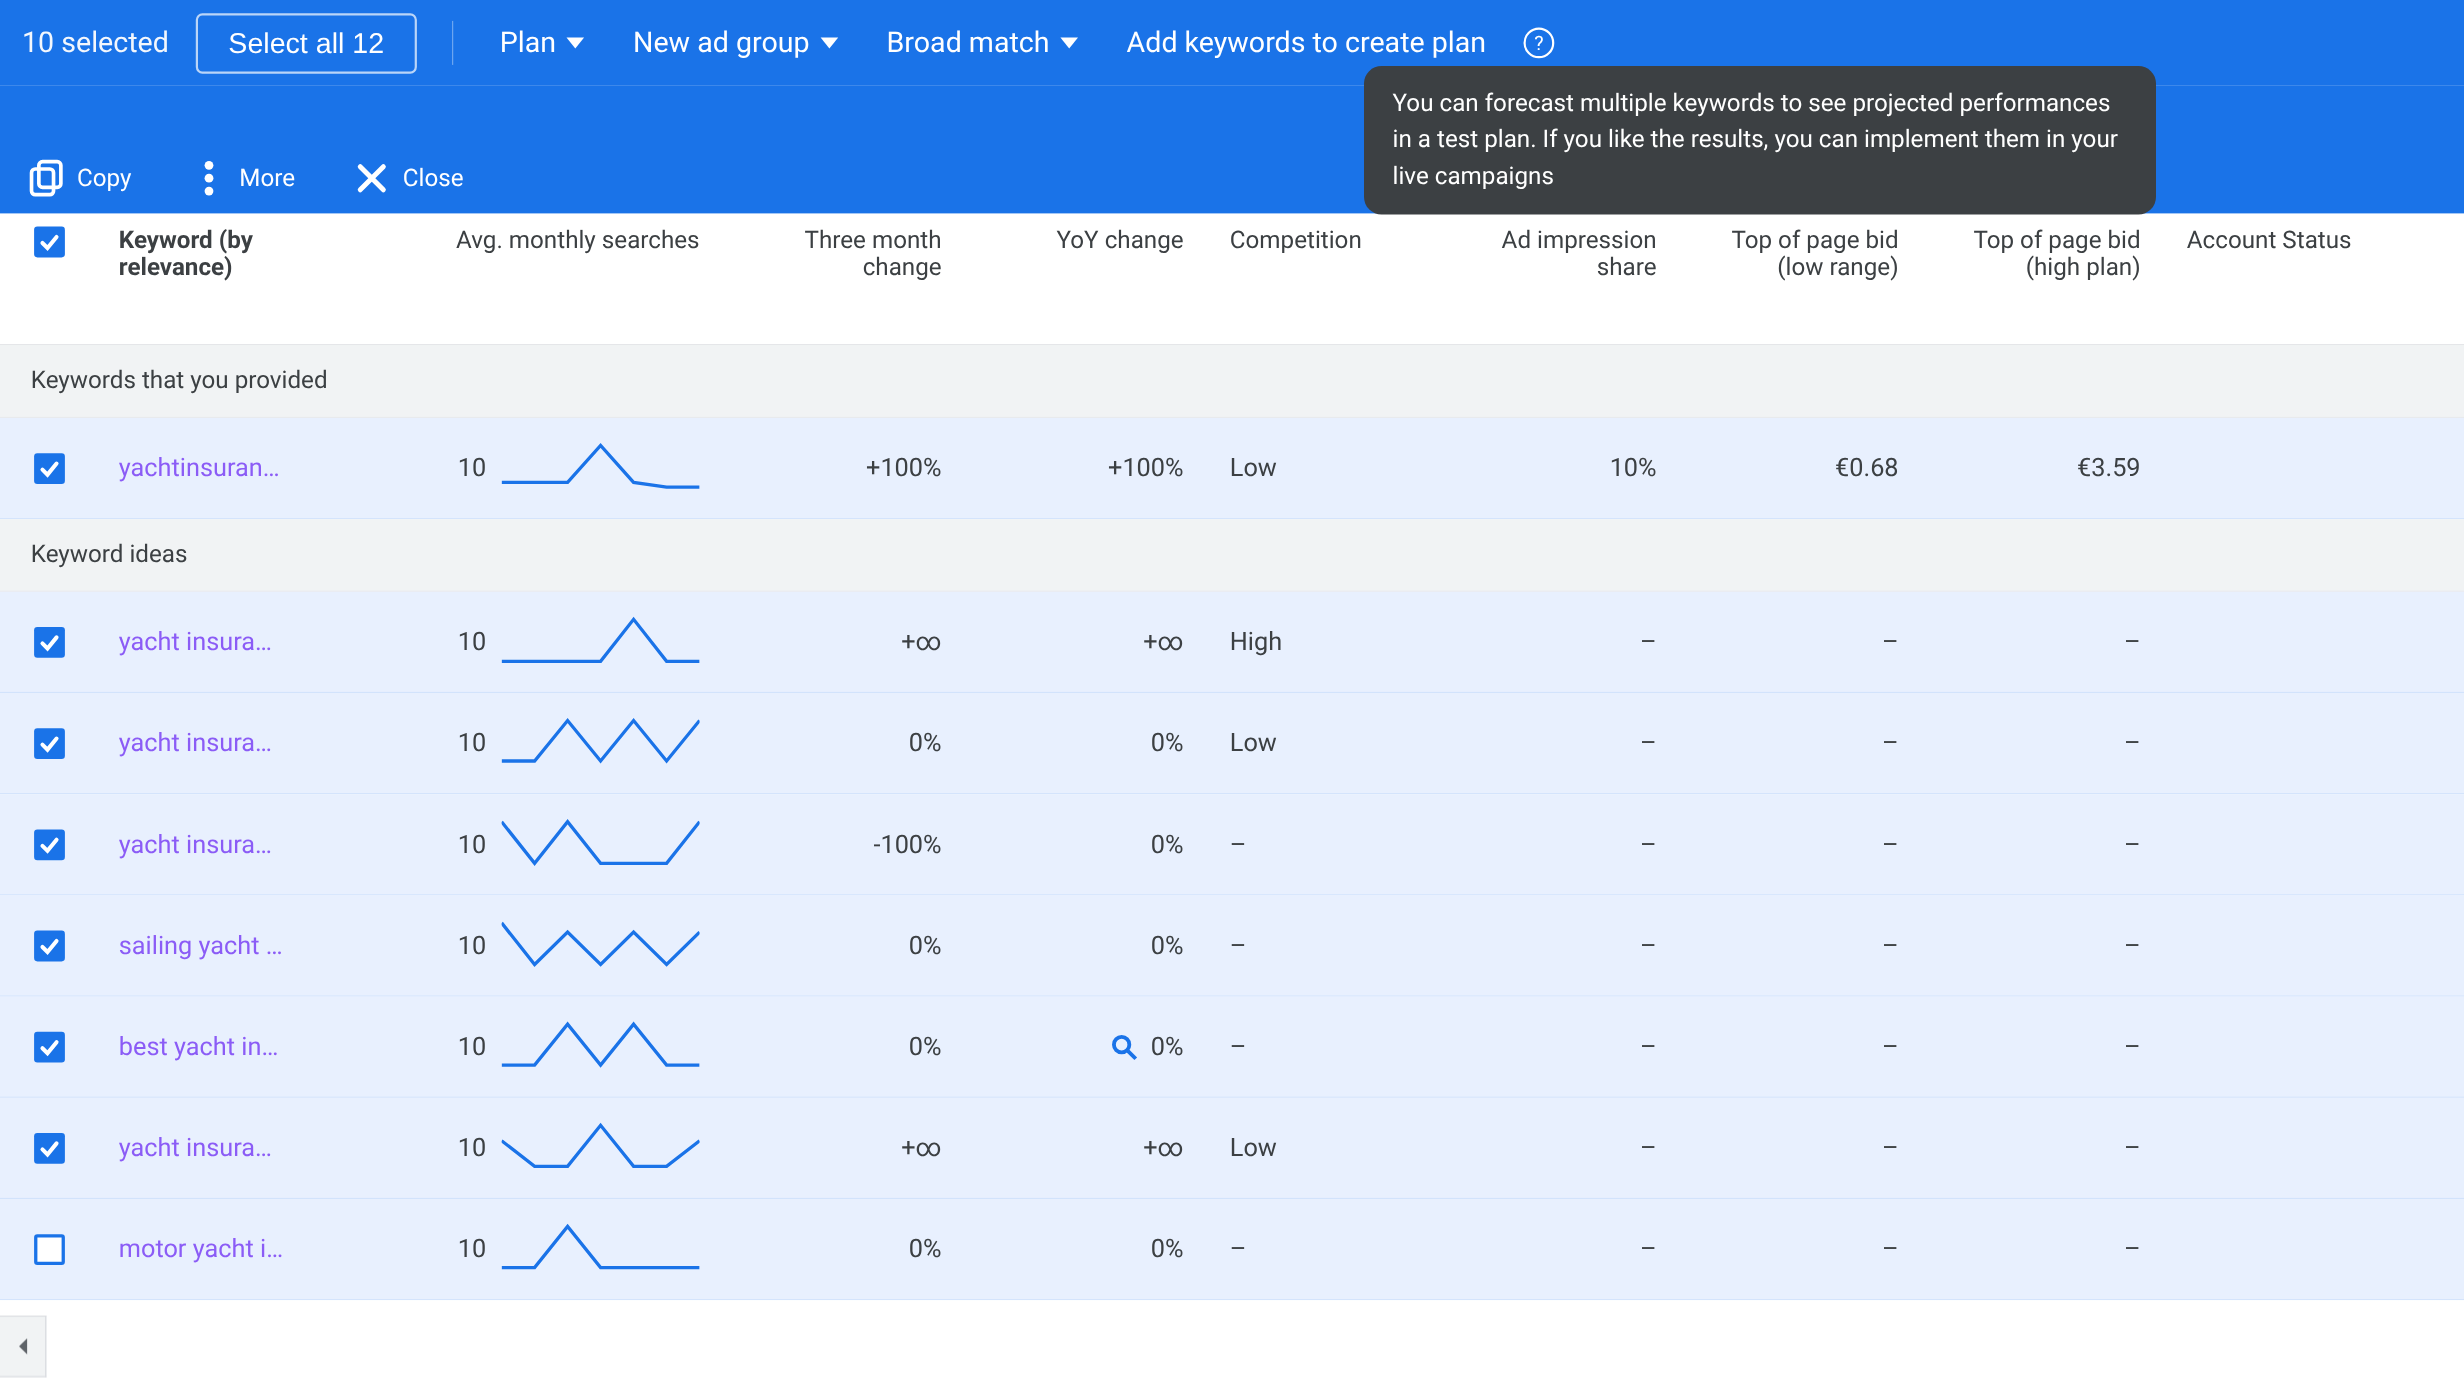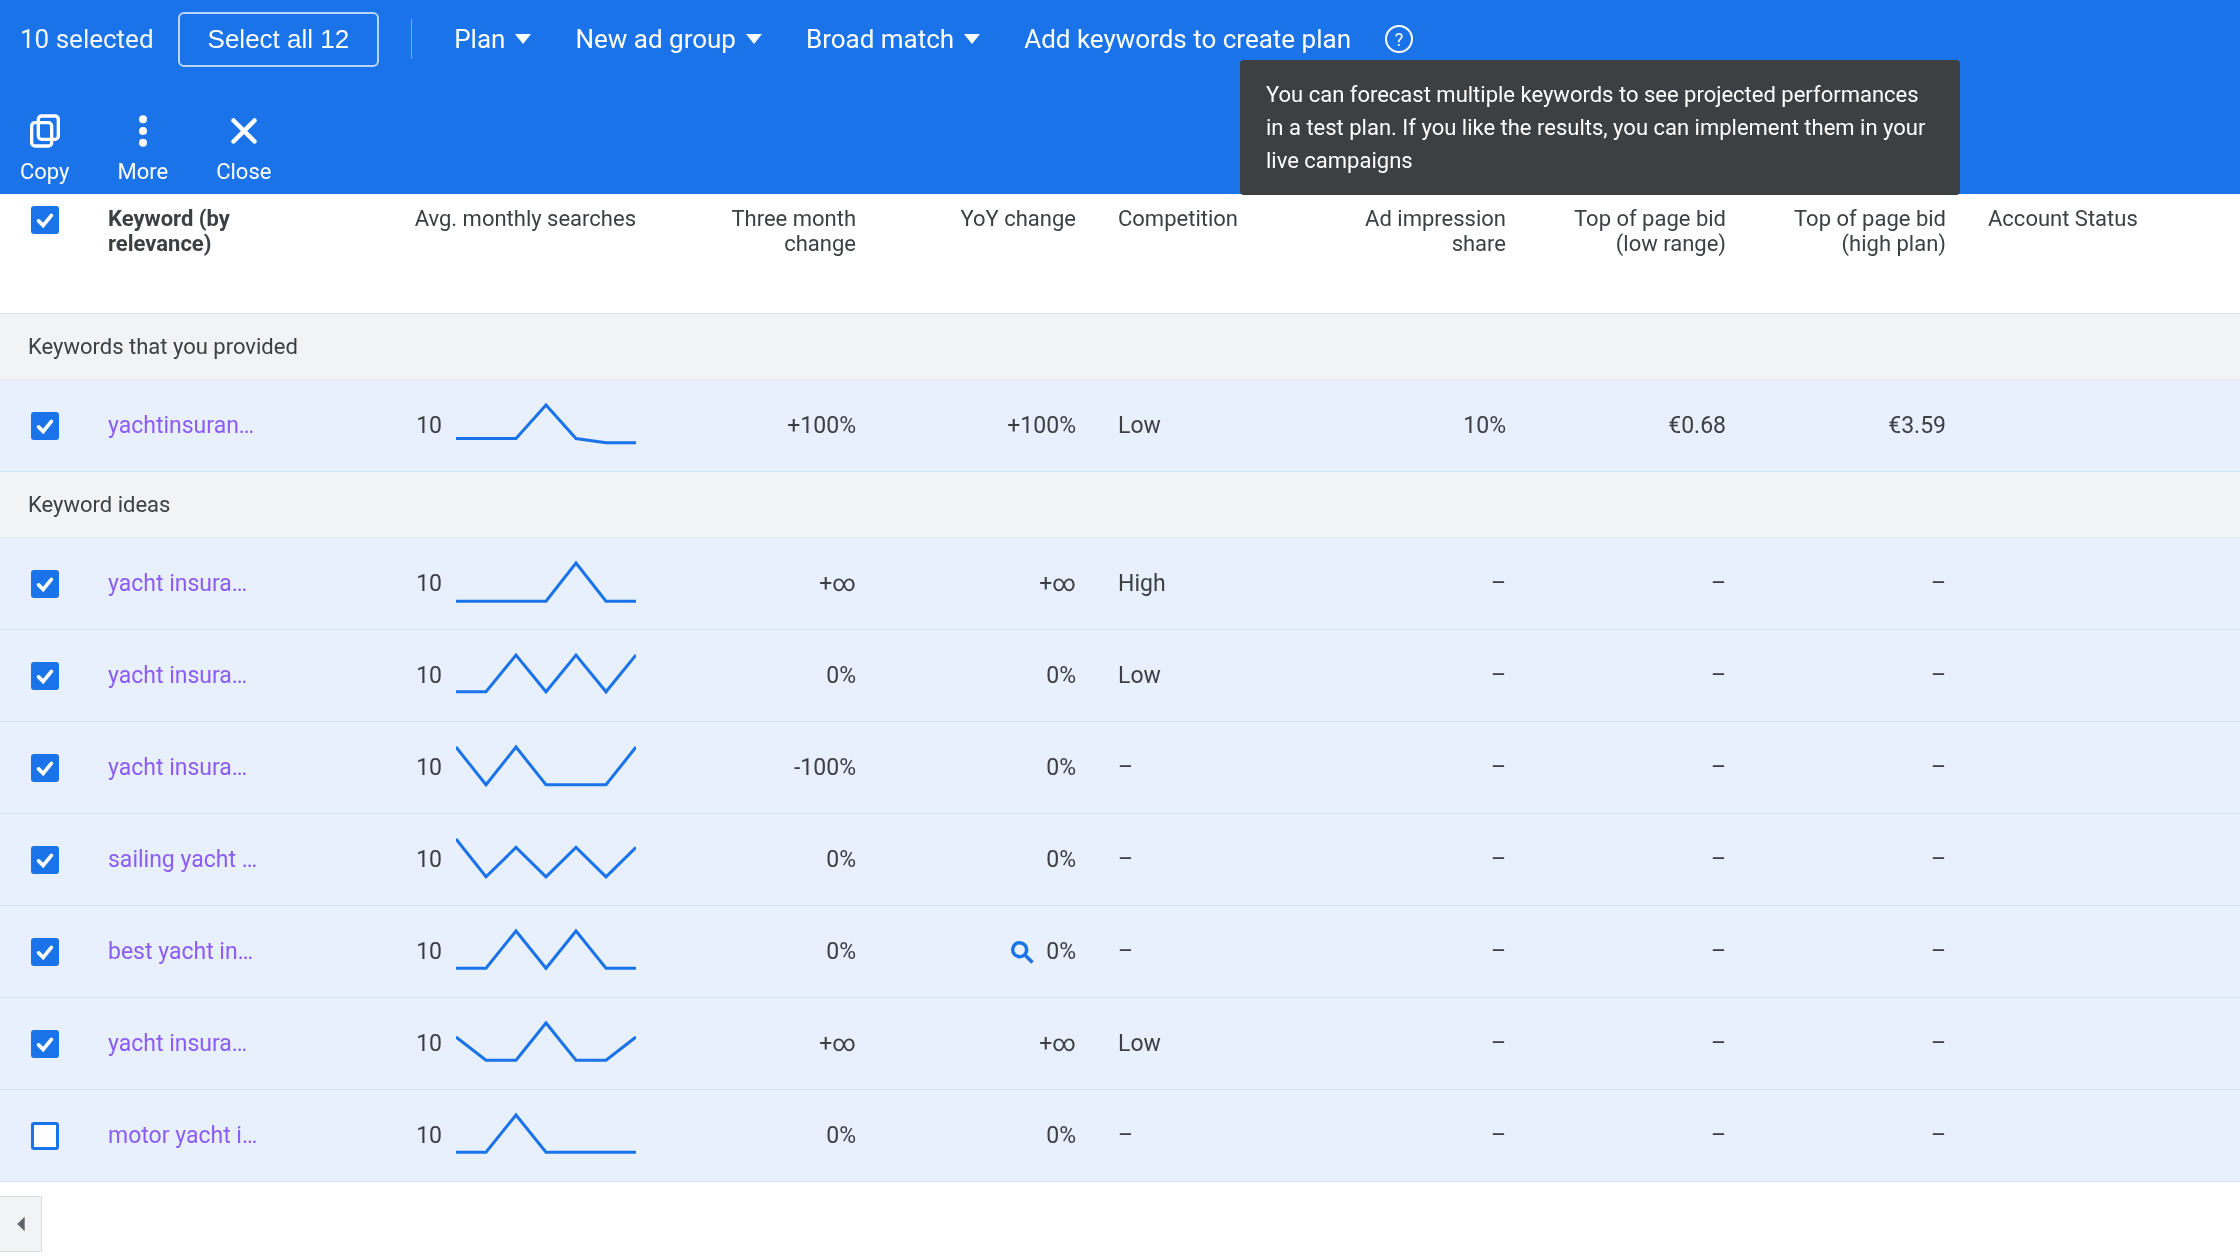--- a/index.html
+++ b/index.html
@@ -51,32 +51,32 @@
     .action-bar {
       background: #1a73e8;
       color: #fff;
       display: flex;
       align-items: flex-end;
       padding: 4px 20px 10px 20px;
       gap: 48px;
       height: 116px;
       position: relative;
     }
-    .action-item { display: flex; flex-direction: column; align-items: center; gap: 6px; cursor: pointer; }
+    .action-item { display: flex; flex-direction: row; align-items: center; gap: 6px; cursor: pointer; }
     .action-label { font-size: 22px; }
     .icon-box { width: 44px; height: 44px; display: flex; align-items: center; justify-content: center; }
     
     .tooltip {
       position: absolute;
       right: 280px;
       top: -18px;
       background: #3c4043;
       color: #fff;
       padding: 18px 26px;
-      border-radius: 4px;
+      border-radius: 16px;
       font-size: 22px;
       line-height: 1.5;
       max-width: 720px;
     }
     
     
     .table-header {
       display: flex;
       align-items: flex-start;
       background: #fff;

